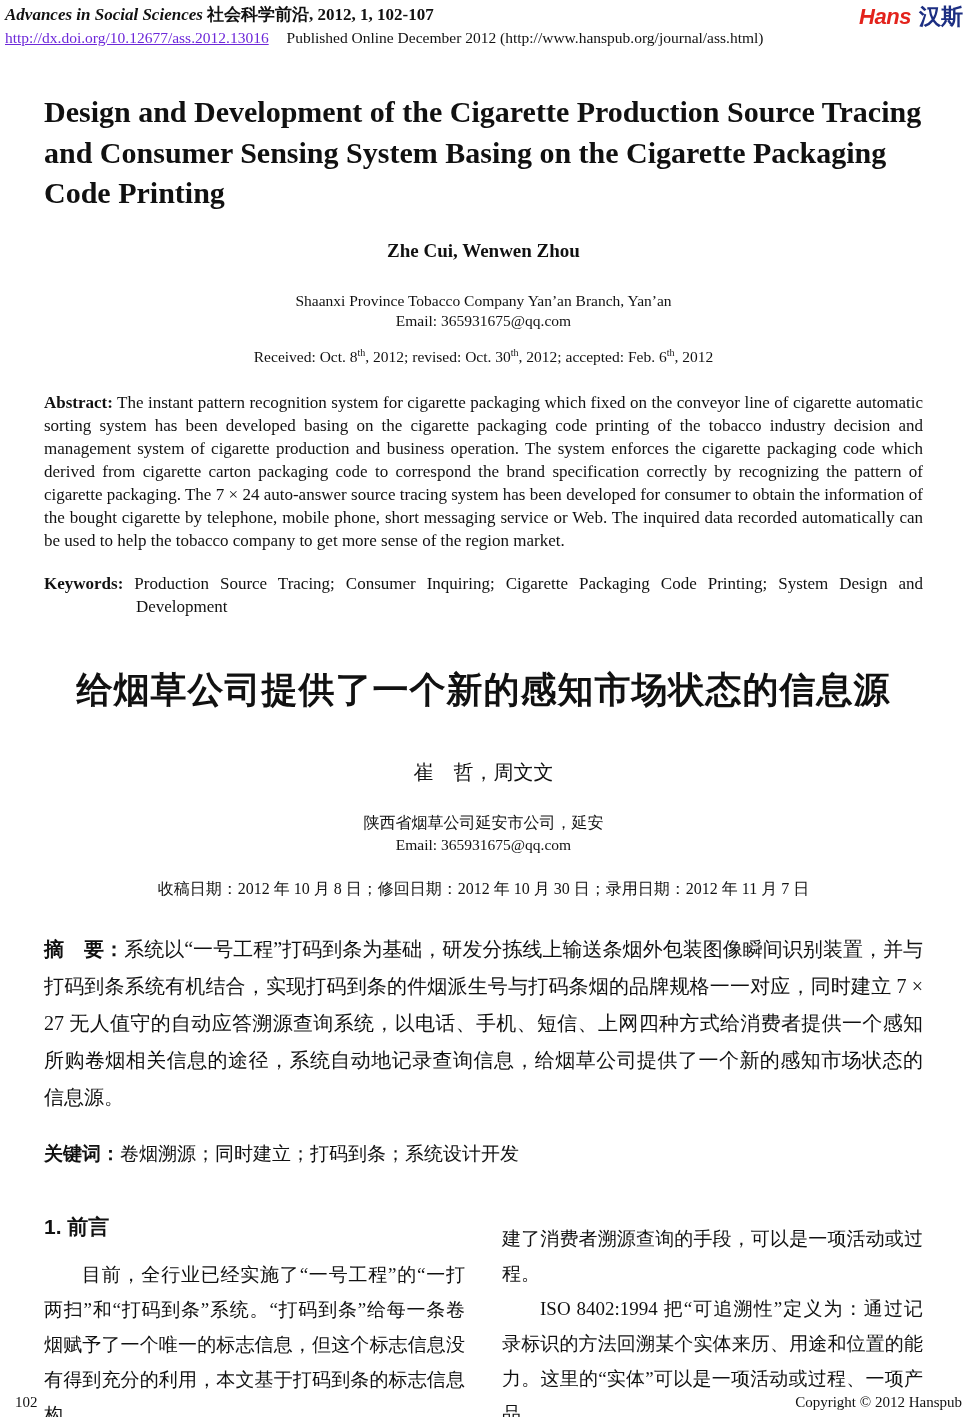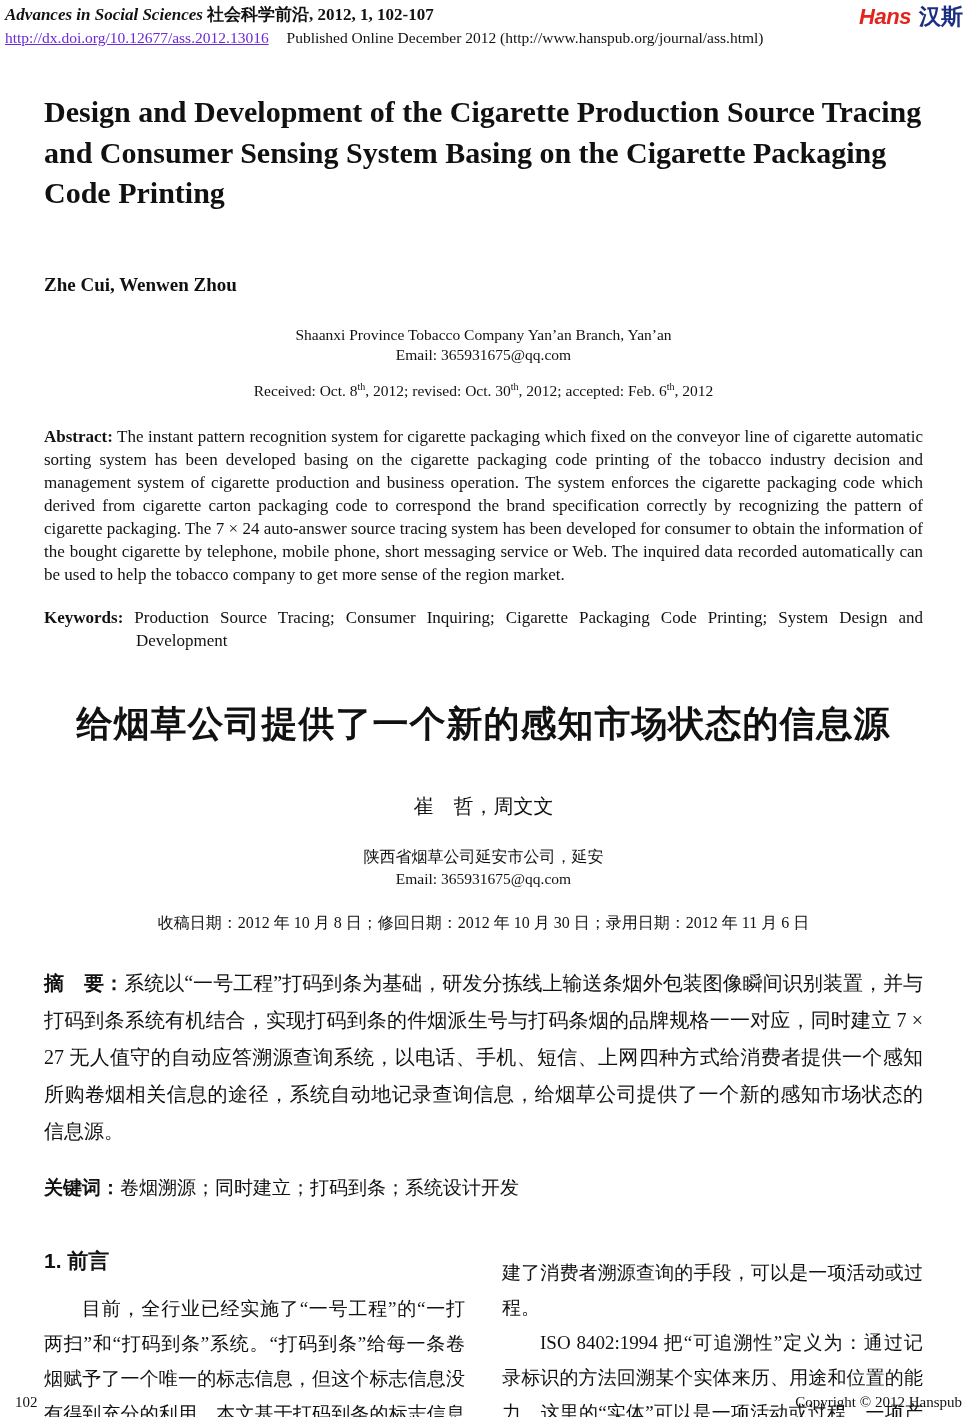--- a/index.html
+++ b/index.html
@@ -20,21 +20,21 @@
   .logo { position:absolute; top:2px; right:4px; font-family:"Liberation Sans", sans-serif; font-size:22px; font-weight:bold; white-space:nowrap; }
   .logo-hans { color:#e3231c; font-style:italic; letter-spacing:-0.5px; }
   .logo-hanzi { color:#1c2e82; margin-left:2px; }
 
   .content { padding:0 44px; }
 
   .title-en {
     margin-top:44px; text-align:left;
     font-size:30px; font-weight:bold; line-height:1.35;
   }
-  .authors-en { margin-top:60px; font-size:19px; font-weight:bold; }
+  .authors-en { margin-top:26px; text-align:center; font-size:19px; font-weight:bold; }
   .affil-en   { margin-top:30px; text-align:center; font-size:15.5px; }
   .email-line { margin-top:2px;  text-align:center; font-size:15.5px; }
   .received   { margin-top:17px; text-align:center; font-size:15.5px; }
   .received sup { font-size:10px; }
 
   .abstract-en { margin-top:25px; font-size:17px; line-height:23px; text-align:justify; }
   .keywords-en {
     margin-top:20px; font-size:17px; line-height:23px; text-align:justify;
     padding-left:92px; text-indent:-92px;
   }
@@ -103,21 +103,21 @@
 
   <p class="keywords-en"><b>Keywords:</b><span> Production Source Tracing; Consumer Inquiring; Cigarette Packaging Code Printing; System Design and Development</span></p>
 
   <h1 class="title-zh">给烟草公司提供了一个新的感知市场状态的信息源</h1>
 
   <div class="authors-zh">崔　哲，周文文</div>
 
   <div class="affil-zh">陕西省烟草公司延安市公司，延安</div>
   <div class="email-line">Email: 365931675@qq.com</div>
 
-  <div class="dates-zh">收稿日期：2012 年 10 月 8 日；修回日期：2012 年 10 月 30 日；录用日期：2012 年 11 月 6 日</div>
+  <div class="dates-zh">收稿日期：2012 年 10 月 8 日；修回日期：2012 年 10 月 30 日；录用日期：2012 年 11 月 7 日</div>
 
   <p class="abstract-zh"><span class="zh-label">摘　要：</span><span>系统以“一号工程”打码到条为基础，研发分拣线上输送条烟外包装图像瞬间识别装置，并与打码到条系统有机结合，实现打码到条的件烟派生号与打码条烟的品牌规格一一对应，同时建立 7 × 27 无人值守的自动应答溯源查询系统，以电话、手机、短信、上网四种方式给消费者提供一个感知所购卷烟相关信息的途径，系统自动地记录查询信息，给烟草公司提供了一个新的感知市场状态的信息源。</span></p>
 
   <p class="keywords-zh"><span class="zh-label">关键词：</span><span>卷烟溯源；同时建立；打码到条；系统设计开发</span></p>
 
   <div class="section1">
     <div class="col col-left">
       <h2 class="sec-heading">1. 前言</h2>
       <p class="body-para indent">目前，全行业已经实施了“一号工程”的“一打两扫”和“打码到条”系统。“打码到条”给每一条卷烟赋予了一个唯一的标志信息，但这个标志信息没有得到充分的利用，本文基于打码到条的标志信息构</p>
     </div>

